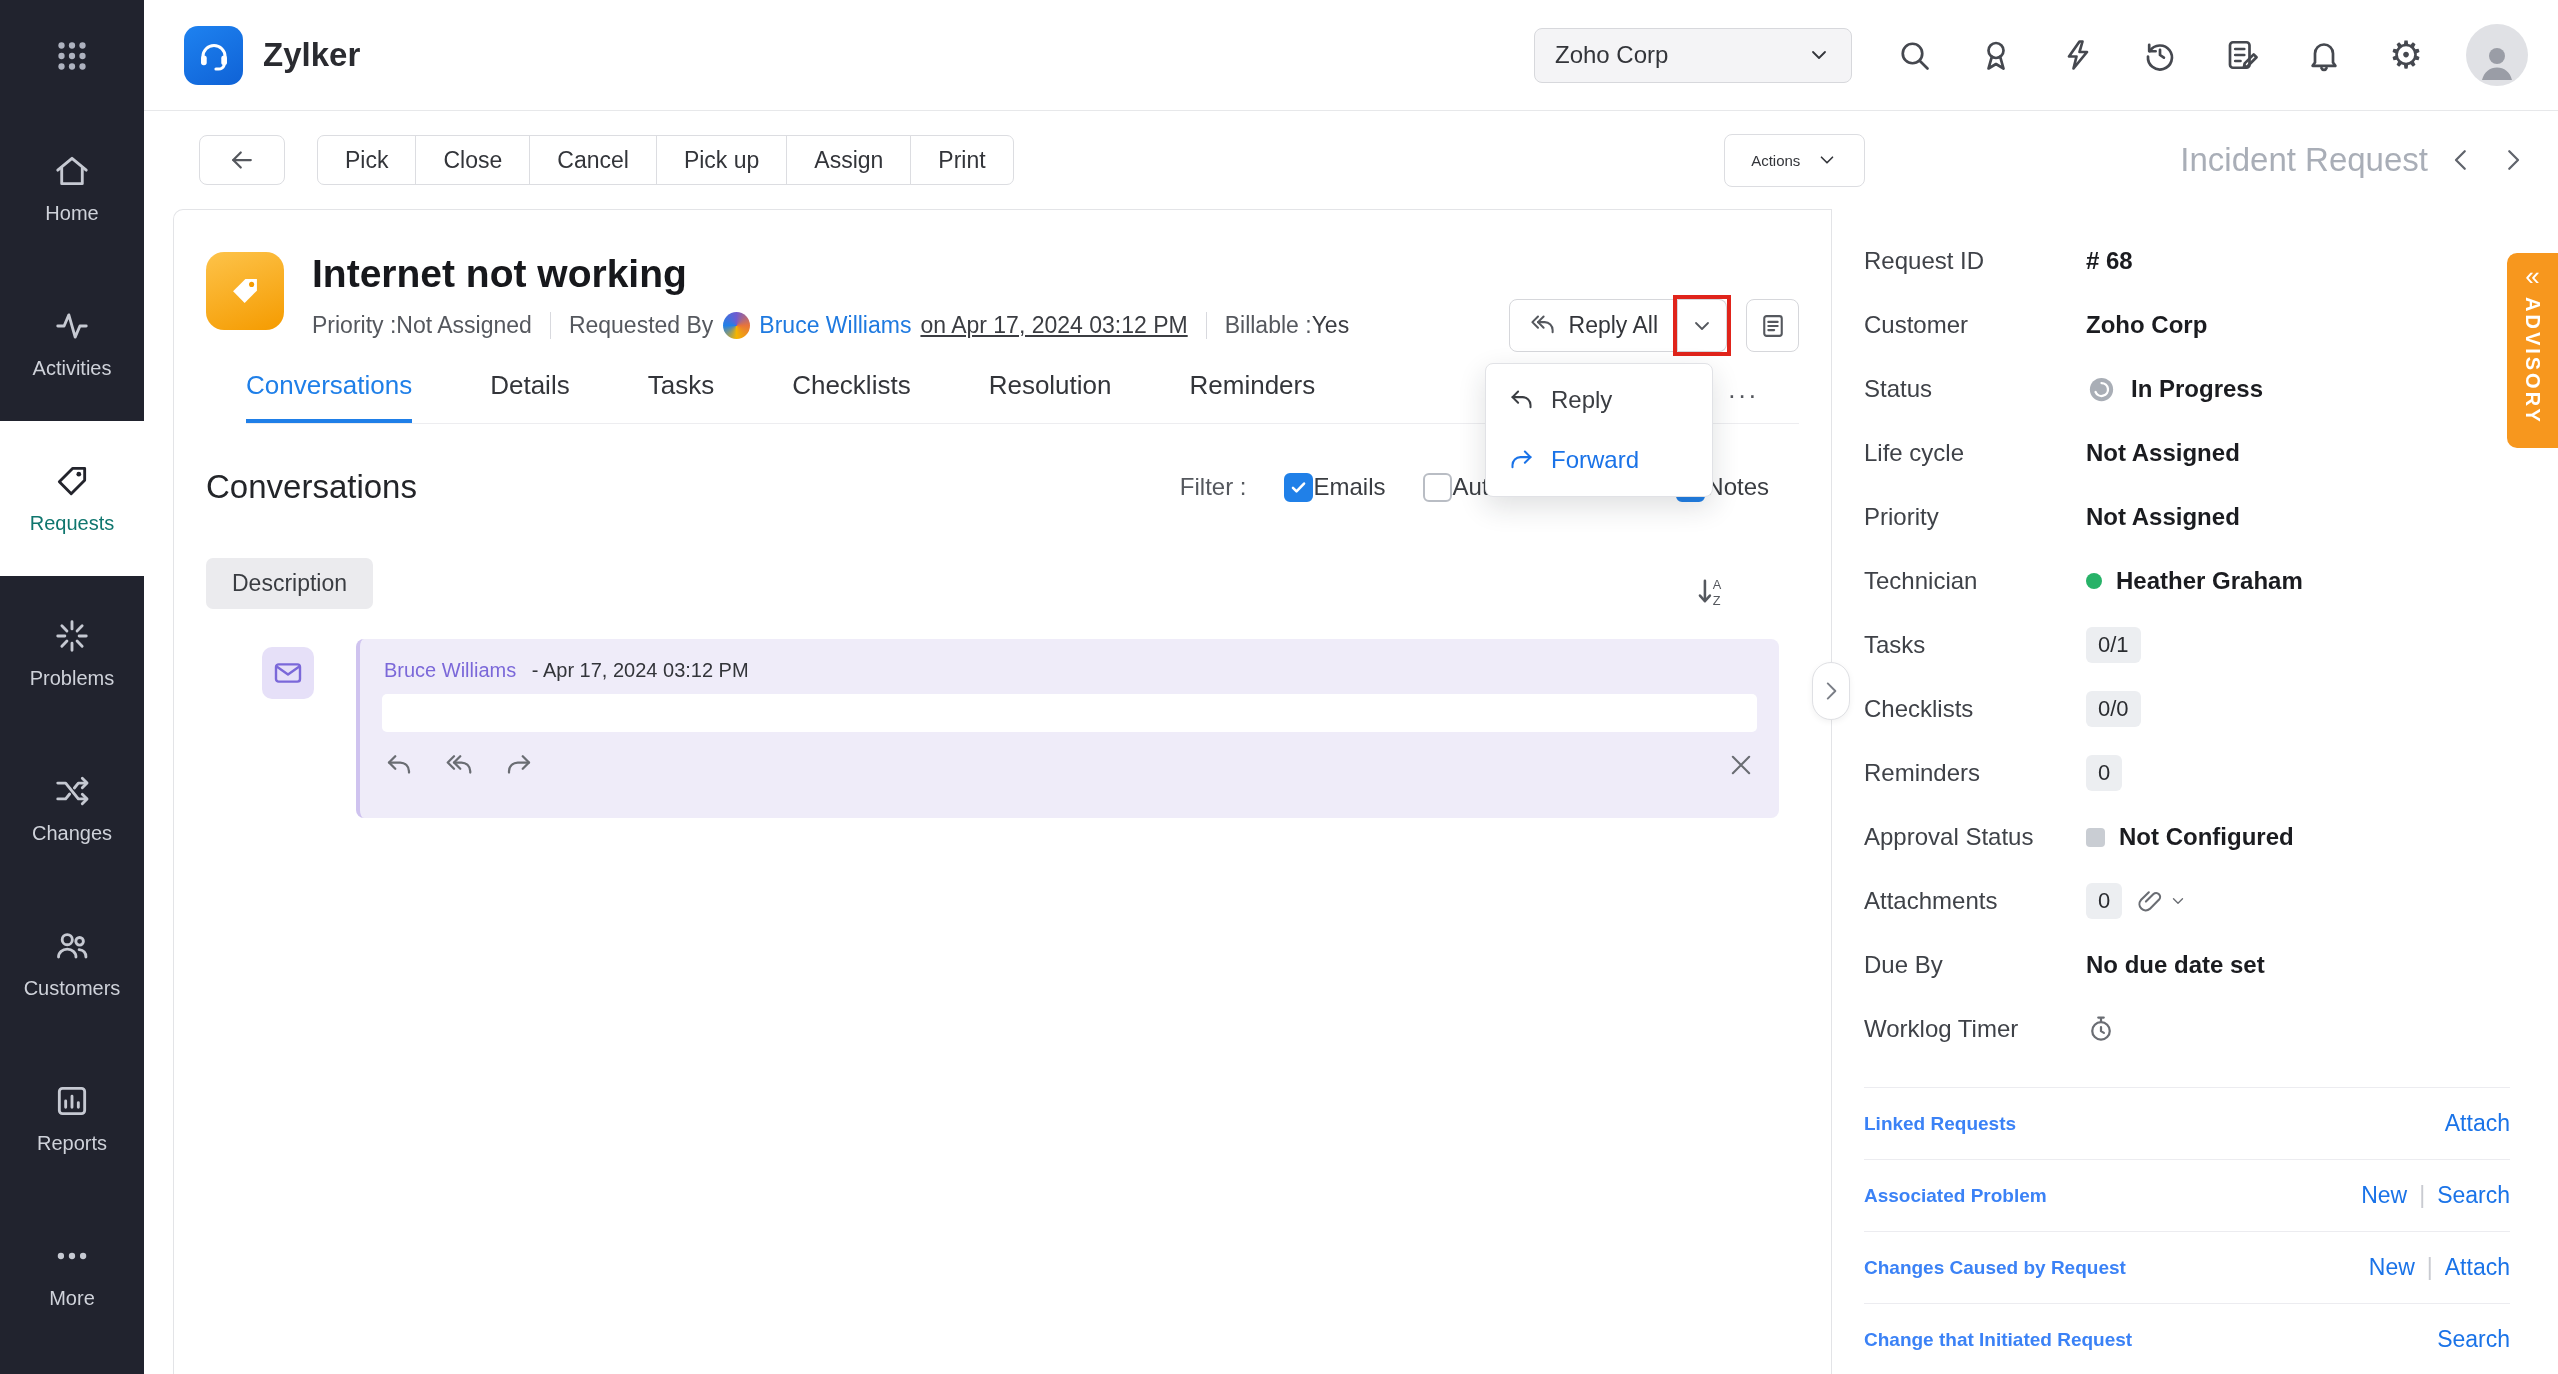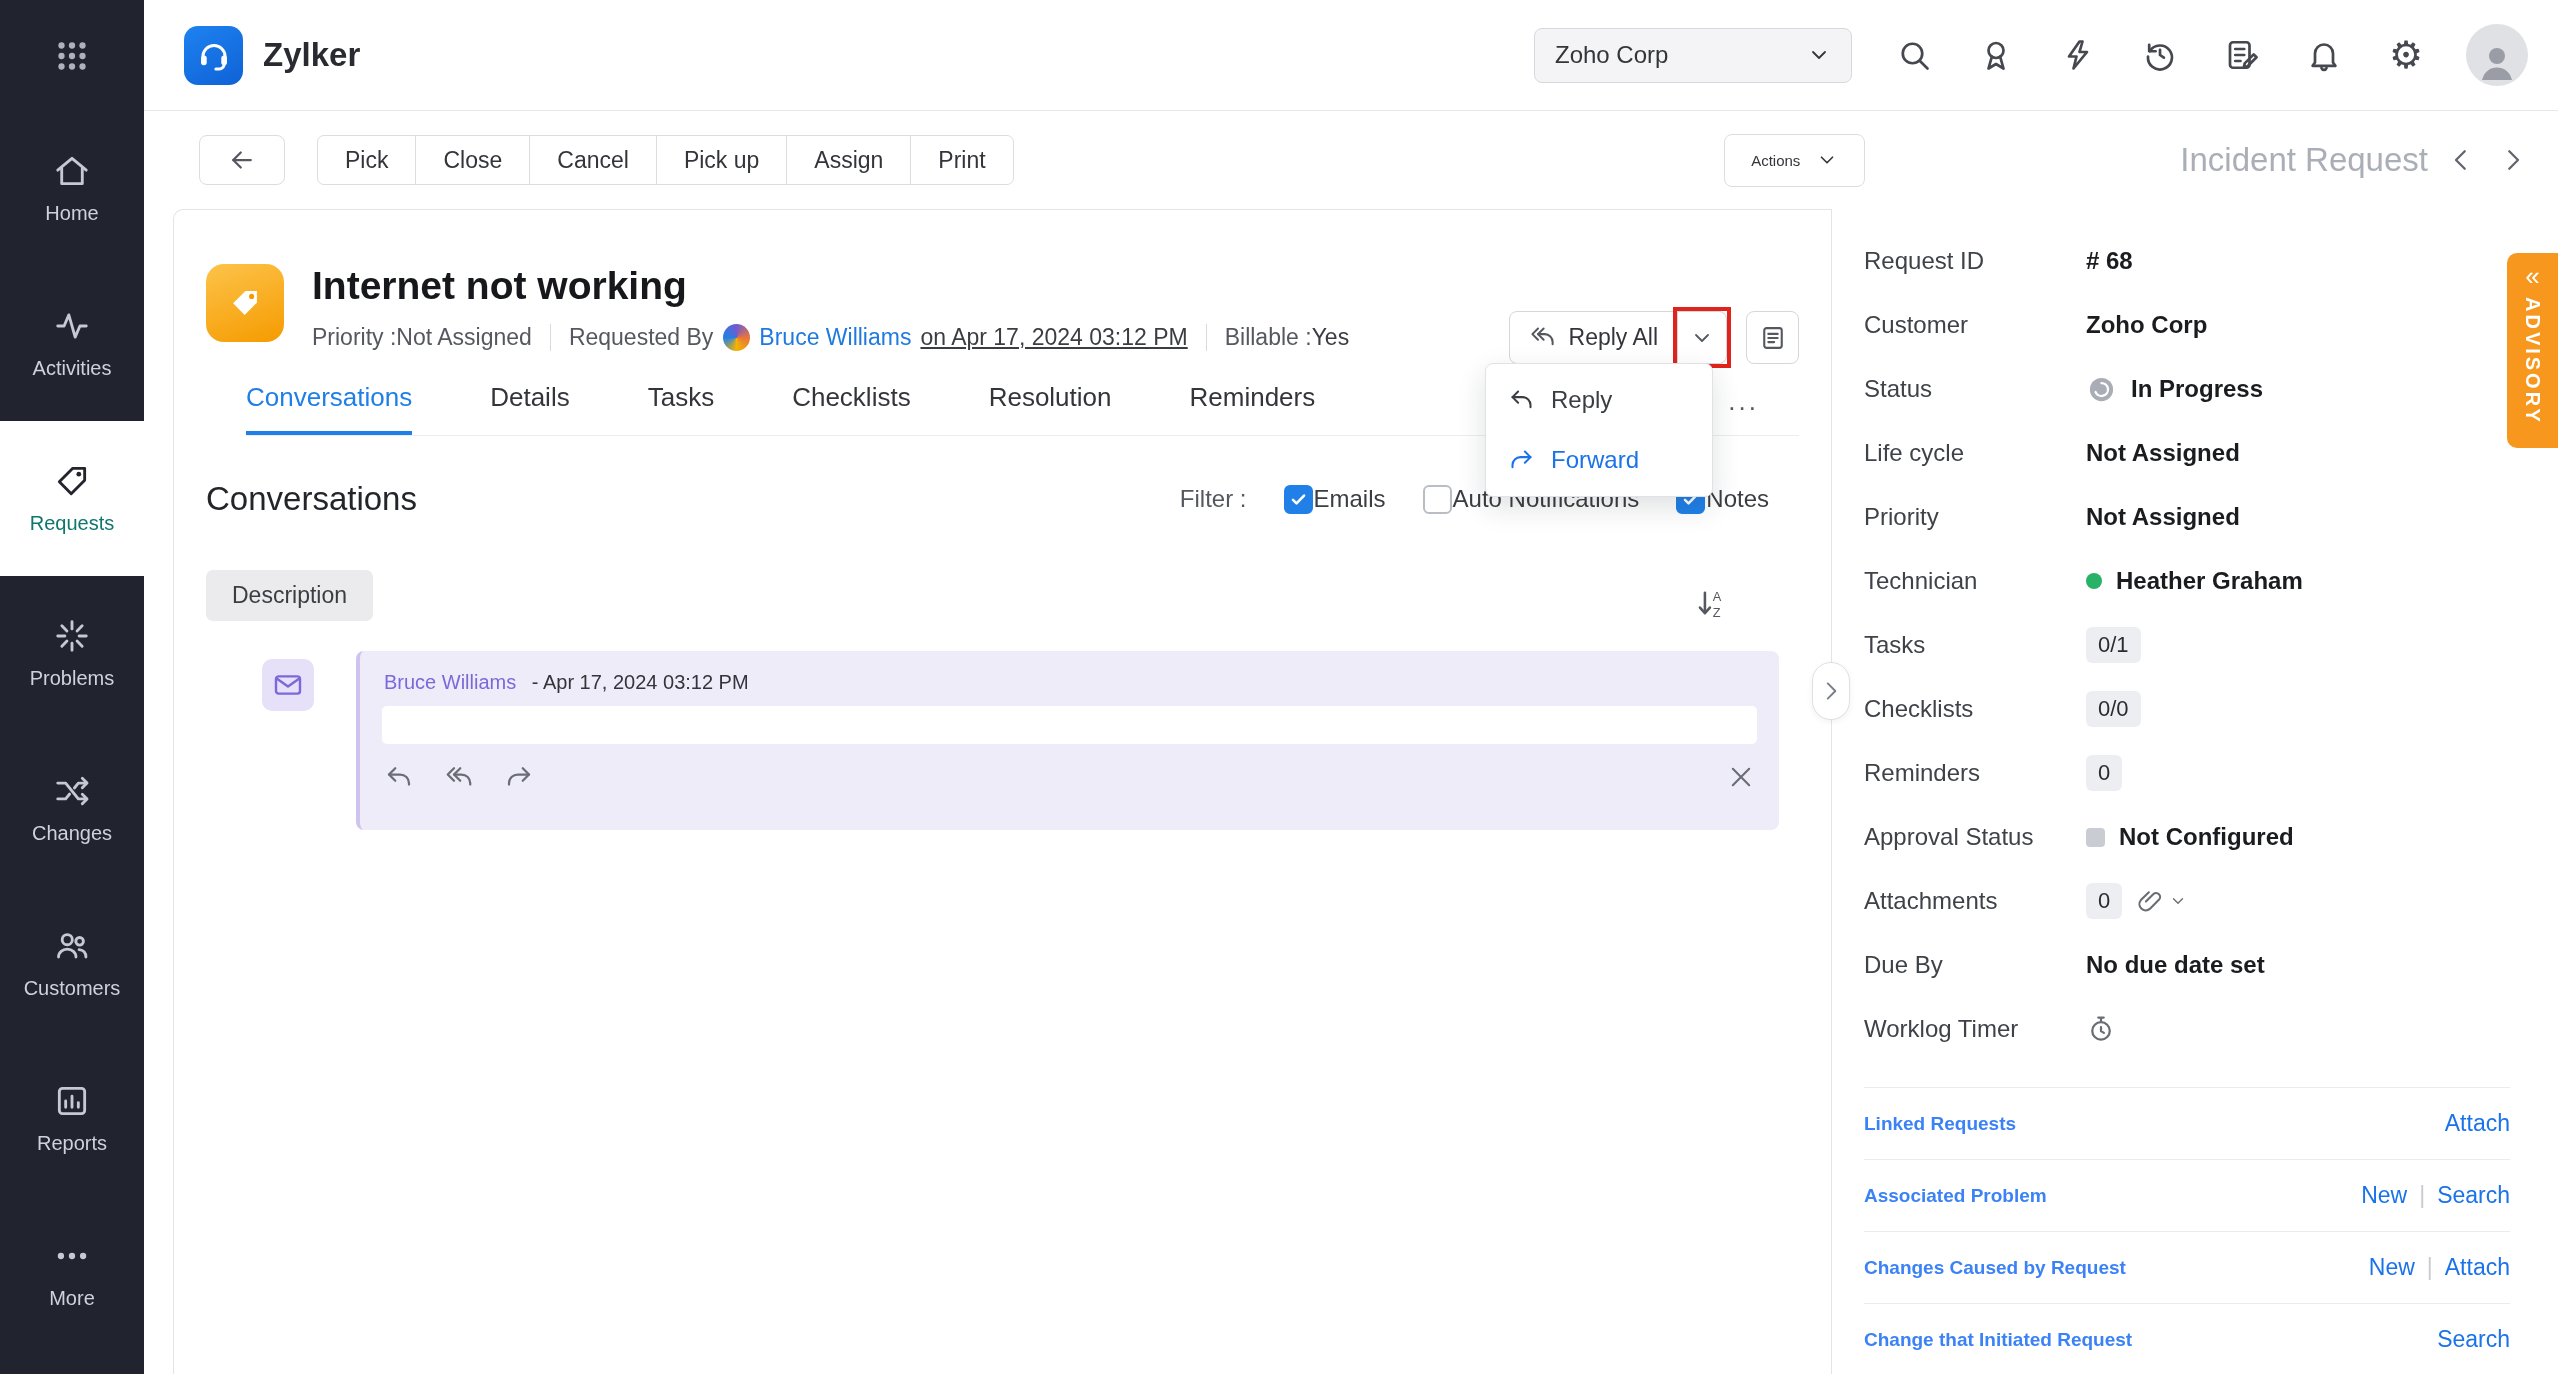--- a/index.html
+++ b/index.html
@@ -36,21 +36,21 @@
   .btn-group { display:flex; margin-left:32px; }
   .tb-btn { height:50px; padding:0 27px; background:#fff; border:1px solid #dcdde1; margin-left:-1px; font-size:23px; color:#33353a; display:flex; align-items:center; cursor:pointer; }
   .tb-btn:first-child { border-radius:7px 0 0 7px; margin-left:0; }
   .tb-btn:last-child { border-radius:0 7px 7px 0; }
   .actions-btn { margin-left:auto; height:53px; padding:0 26px; border:1px solid #dcdde1; border-radius:8px; background:#fff; display:flex; align-items:center; gap:16px; font-size:15px; color:#33353a; cursor:pointer; }
   .page-title { margin-left:315px; font-size:33px; color:#a9aeb7; white-space:nowrap; }
   .title-nav { display:flex; align-items:center; margin-left:18px; gap:22px; color:#60646c; }
   .title-nav .nv { width:30px; height:30px; cursor:pointer; }
 
   
-  .main-card { position:absolute; left:173px; top:209px; width:1659px; bottom:0; background:#fff; border:1px solid #e3e4e7; border-bottom:none; border-top-left-radius:10px; padding:16px 32px; z-index:10; }
+  .main-card { position:absolute; left:173px; top:209px; width:1659px; bottom:0; background:#fff; border:1px solid #e3e4e7; border-bottom:none; border-top-left-radius:10px; padding:4px 32px; z-index:10; }
   .req-head { display:flex; padding-top:38px; }
   .tag-tile { width:78px; height:78px; border-radius:18px; background:linear-gradient(160deg,#fdc34a,#f59b00); display:flex; align-items:center; justify-content:center; flex:none; }
   .req-head-main { margin-left:28px; flex:1; min-width:0; }
   .req-title { font-size:39px; font-weight:700; color:#17181c; }
   .req-meta { display:flex; align-items:center; margin-top:16px; font-size:23px; color:#55585e; white-space:nowrap; }
   .req-meta .sep { width:1px; height:27px; background:#d8d9de; margin:0 18px; }
   .m-value { color:#55585e; }
   .mini-avatar { width:27px; height:27px; border-radius:50%; background:conic-gradient(#6f5bd0,#e8743b,#f4b400,#2080e8,#6f5bd0); margin:0 9px 0 10px; flex:none; }
   .req-link { color:#1f7ae0; font-weight:500; cursor:pointer; }
   .m-date { color:#3b3d42; font-weight:500; margin-left:9px;text-decoration:underline; }

